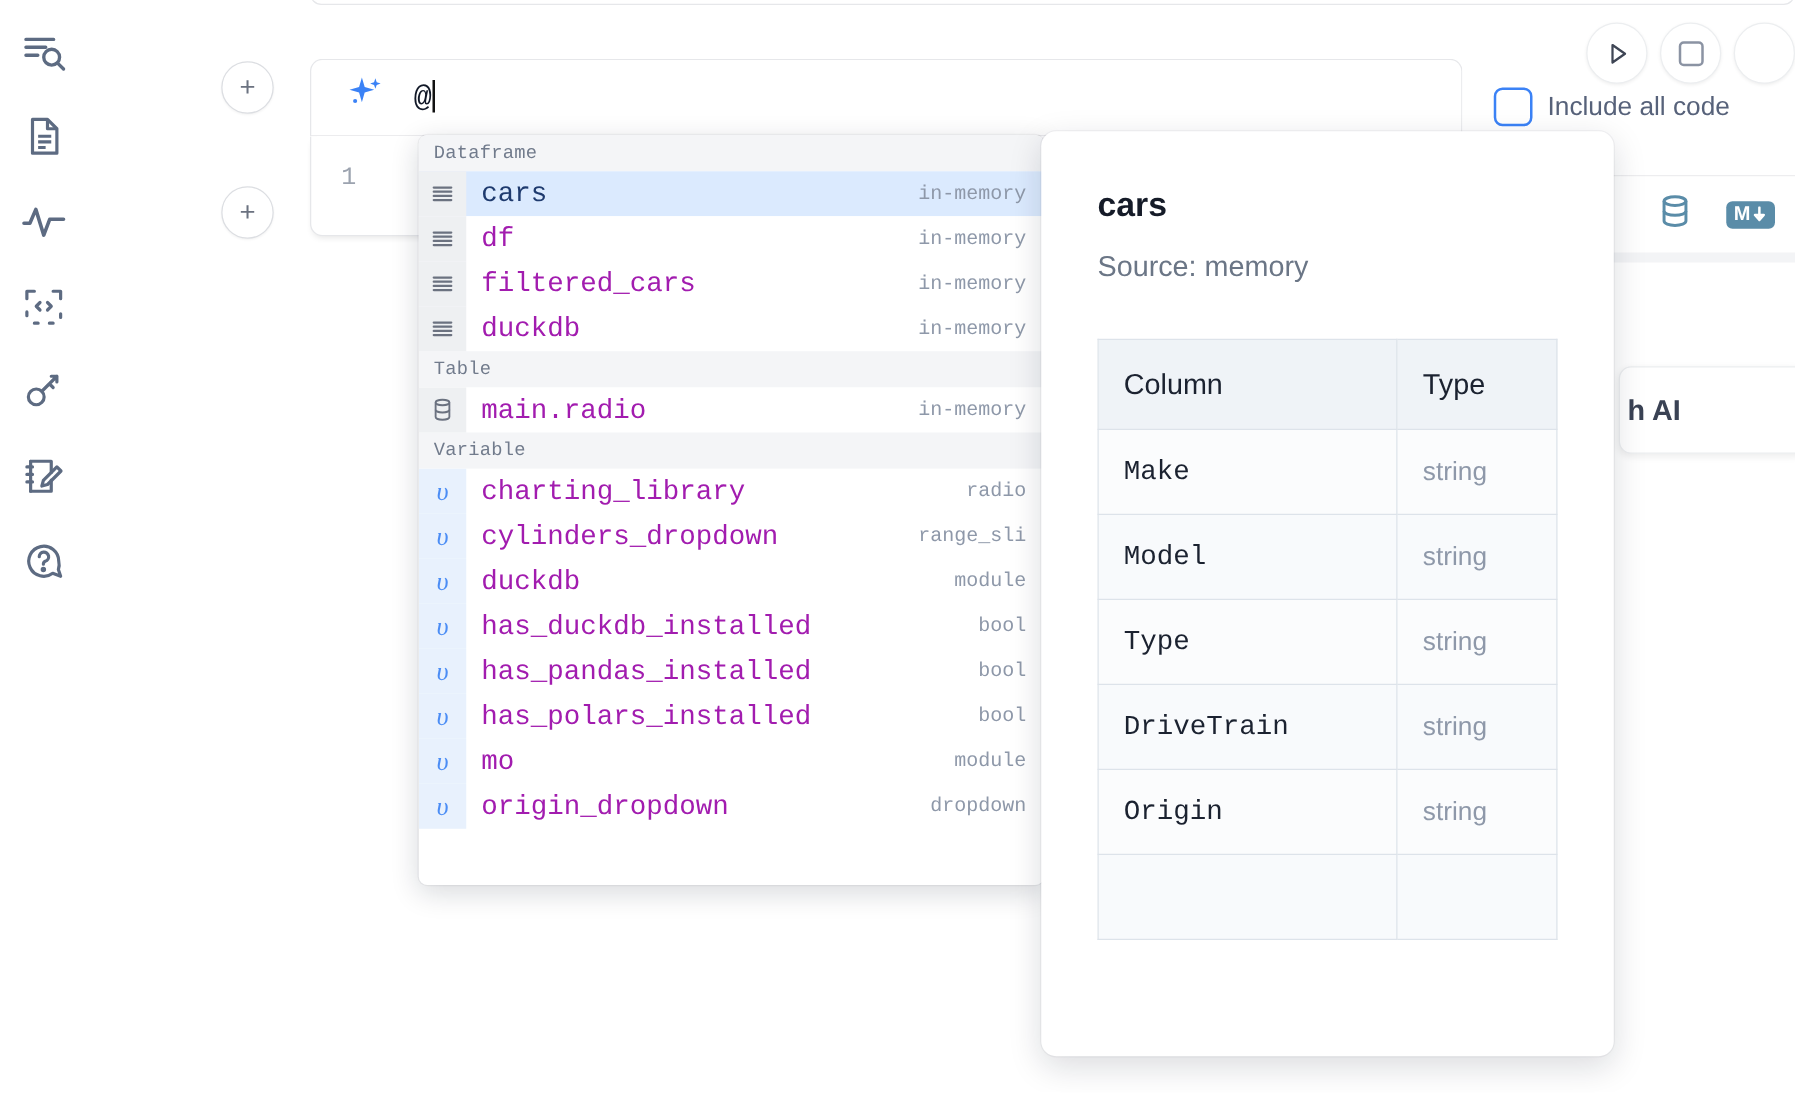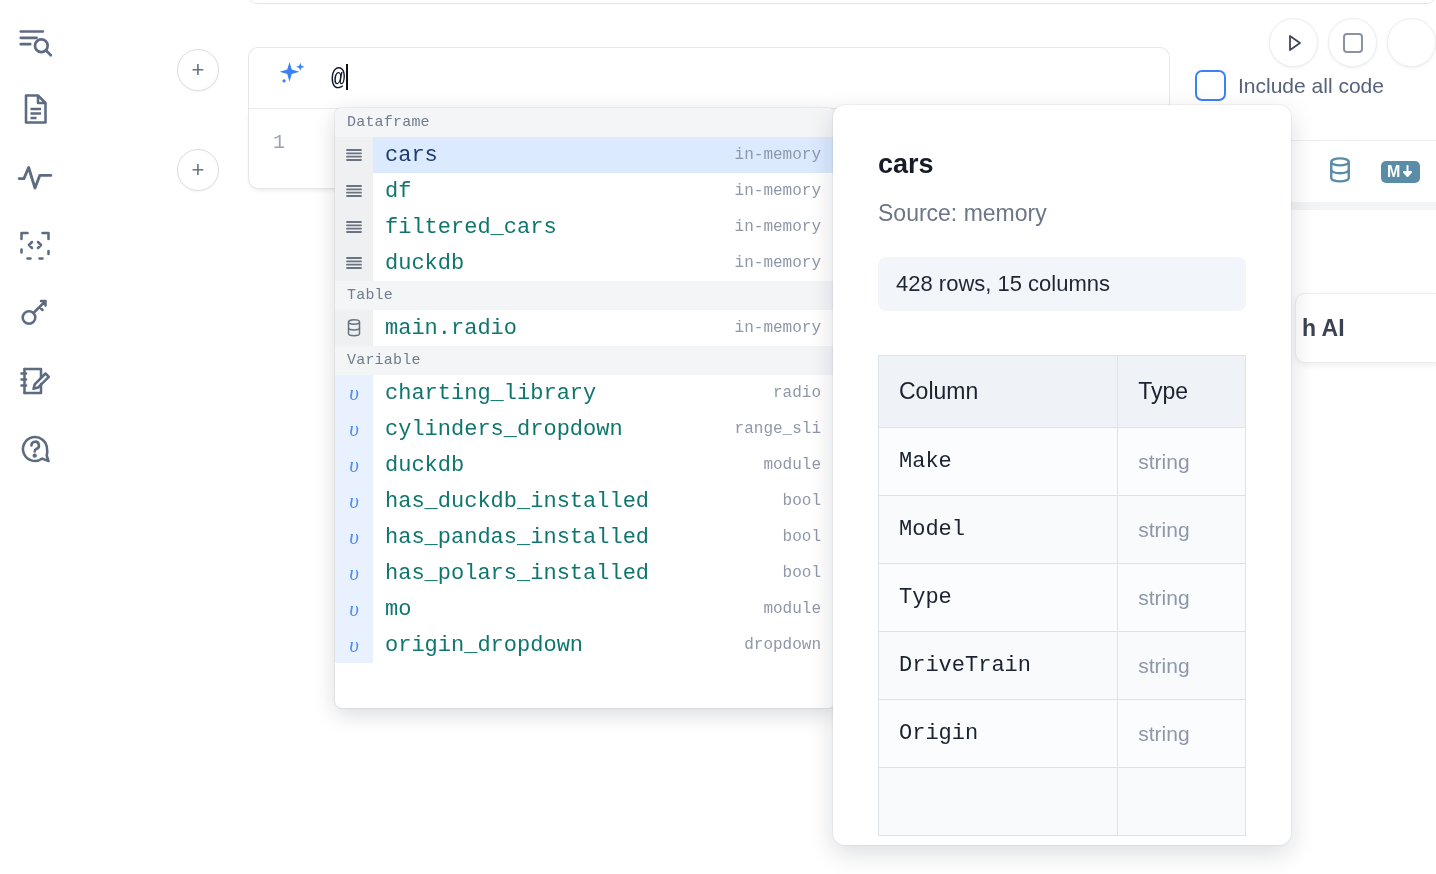--- a/index.html
+++ b/index.html
@@ -126,21 +126,21 @@
   .dd-row {
     display: flex; align-items: center; height: 36px; cursor: pointer; background: #fff;
     font-family: "Liberation Mono", monospace;
   }
   .dd-row.sel { background: #dbeafe; }
   .dd-gutter {
     width: 38px; height: 36px; flex: 0 0 38px; display: flex; align-items: center; justify-content: center;
     background: #eef0f2; color: #6b7280;
   }
   .dd-gutter.var { background: #e8f1fd; color: #4b8df5; font-size: 21px; font-style: italic; font-family: "Liberation Serif", serif; }
-  .dd-name { flex: 1 1 auto; padding-left: 12px; font-size: 22px; color: #0f766e; white-space: nowrap; }
+  .dd-name { flex: 1 1 auto; padding-left: 12px; font-size: 22px; color: #a21caf; white-space: nowrap; }
   .dd-row.sel .dd-name { color: #1e3a6e; }
   .dd-type { font-size: 16px; color: #8e98a9; padding-right: 14px; white-space: nowrap; }
 
   
   .preview {
     position: absolute; left: 833px; top: 105px; width: 458px; height: 740px;
     background: #fff; border-radius: 12px;
     box-shadow: 0 8px 26px rgba(15,23,42,.15), 0 0 0 1px rgba(15,23,42,.045);
     z-index: 30; overflow: hidden; padding: 44px 45px 0 45px;
   }
@@ -364,21 +364,20 @@
       <div class="dd-row">
         <span class="dd-gutter var">υ</span>
         <span class="dd-name">origin_dropdown</span>
         <span class="dd-type">dropdown</span>
       </div>
     </div>
 
   <div class="preview">
     <div class="pv-title">cars</div>
     <div class="pv-source">Source: memory</div>
-    <div class="pv-stat">428 rows, 15 columns</div>
     <table class="pv-table">
       <thead>
         <tr>
           <th>Column</th>
           <th>Type</th>
         </tr>
       </thead>
       <tbody id="pv-body">
           <tr>
             <td class="pv-col">Make</td>

